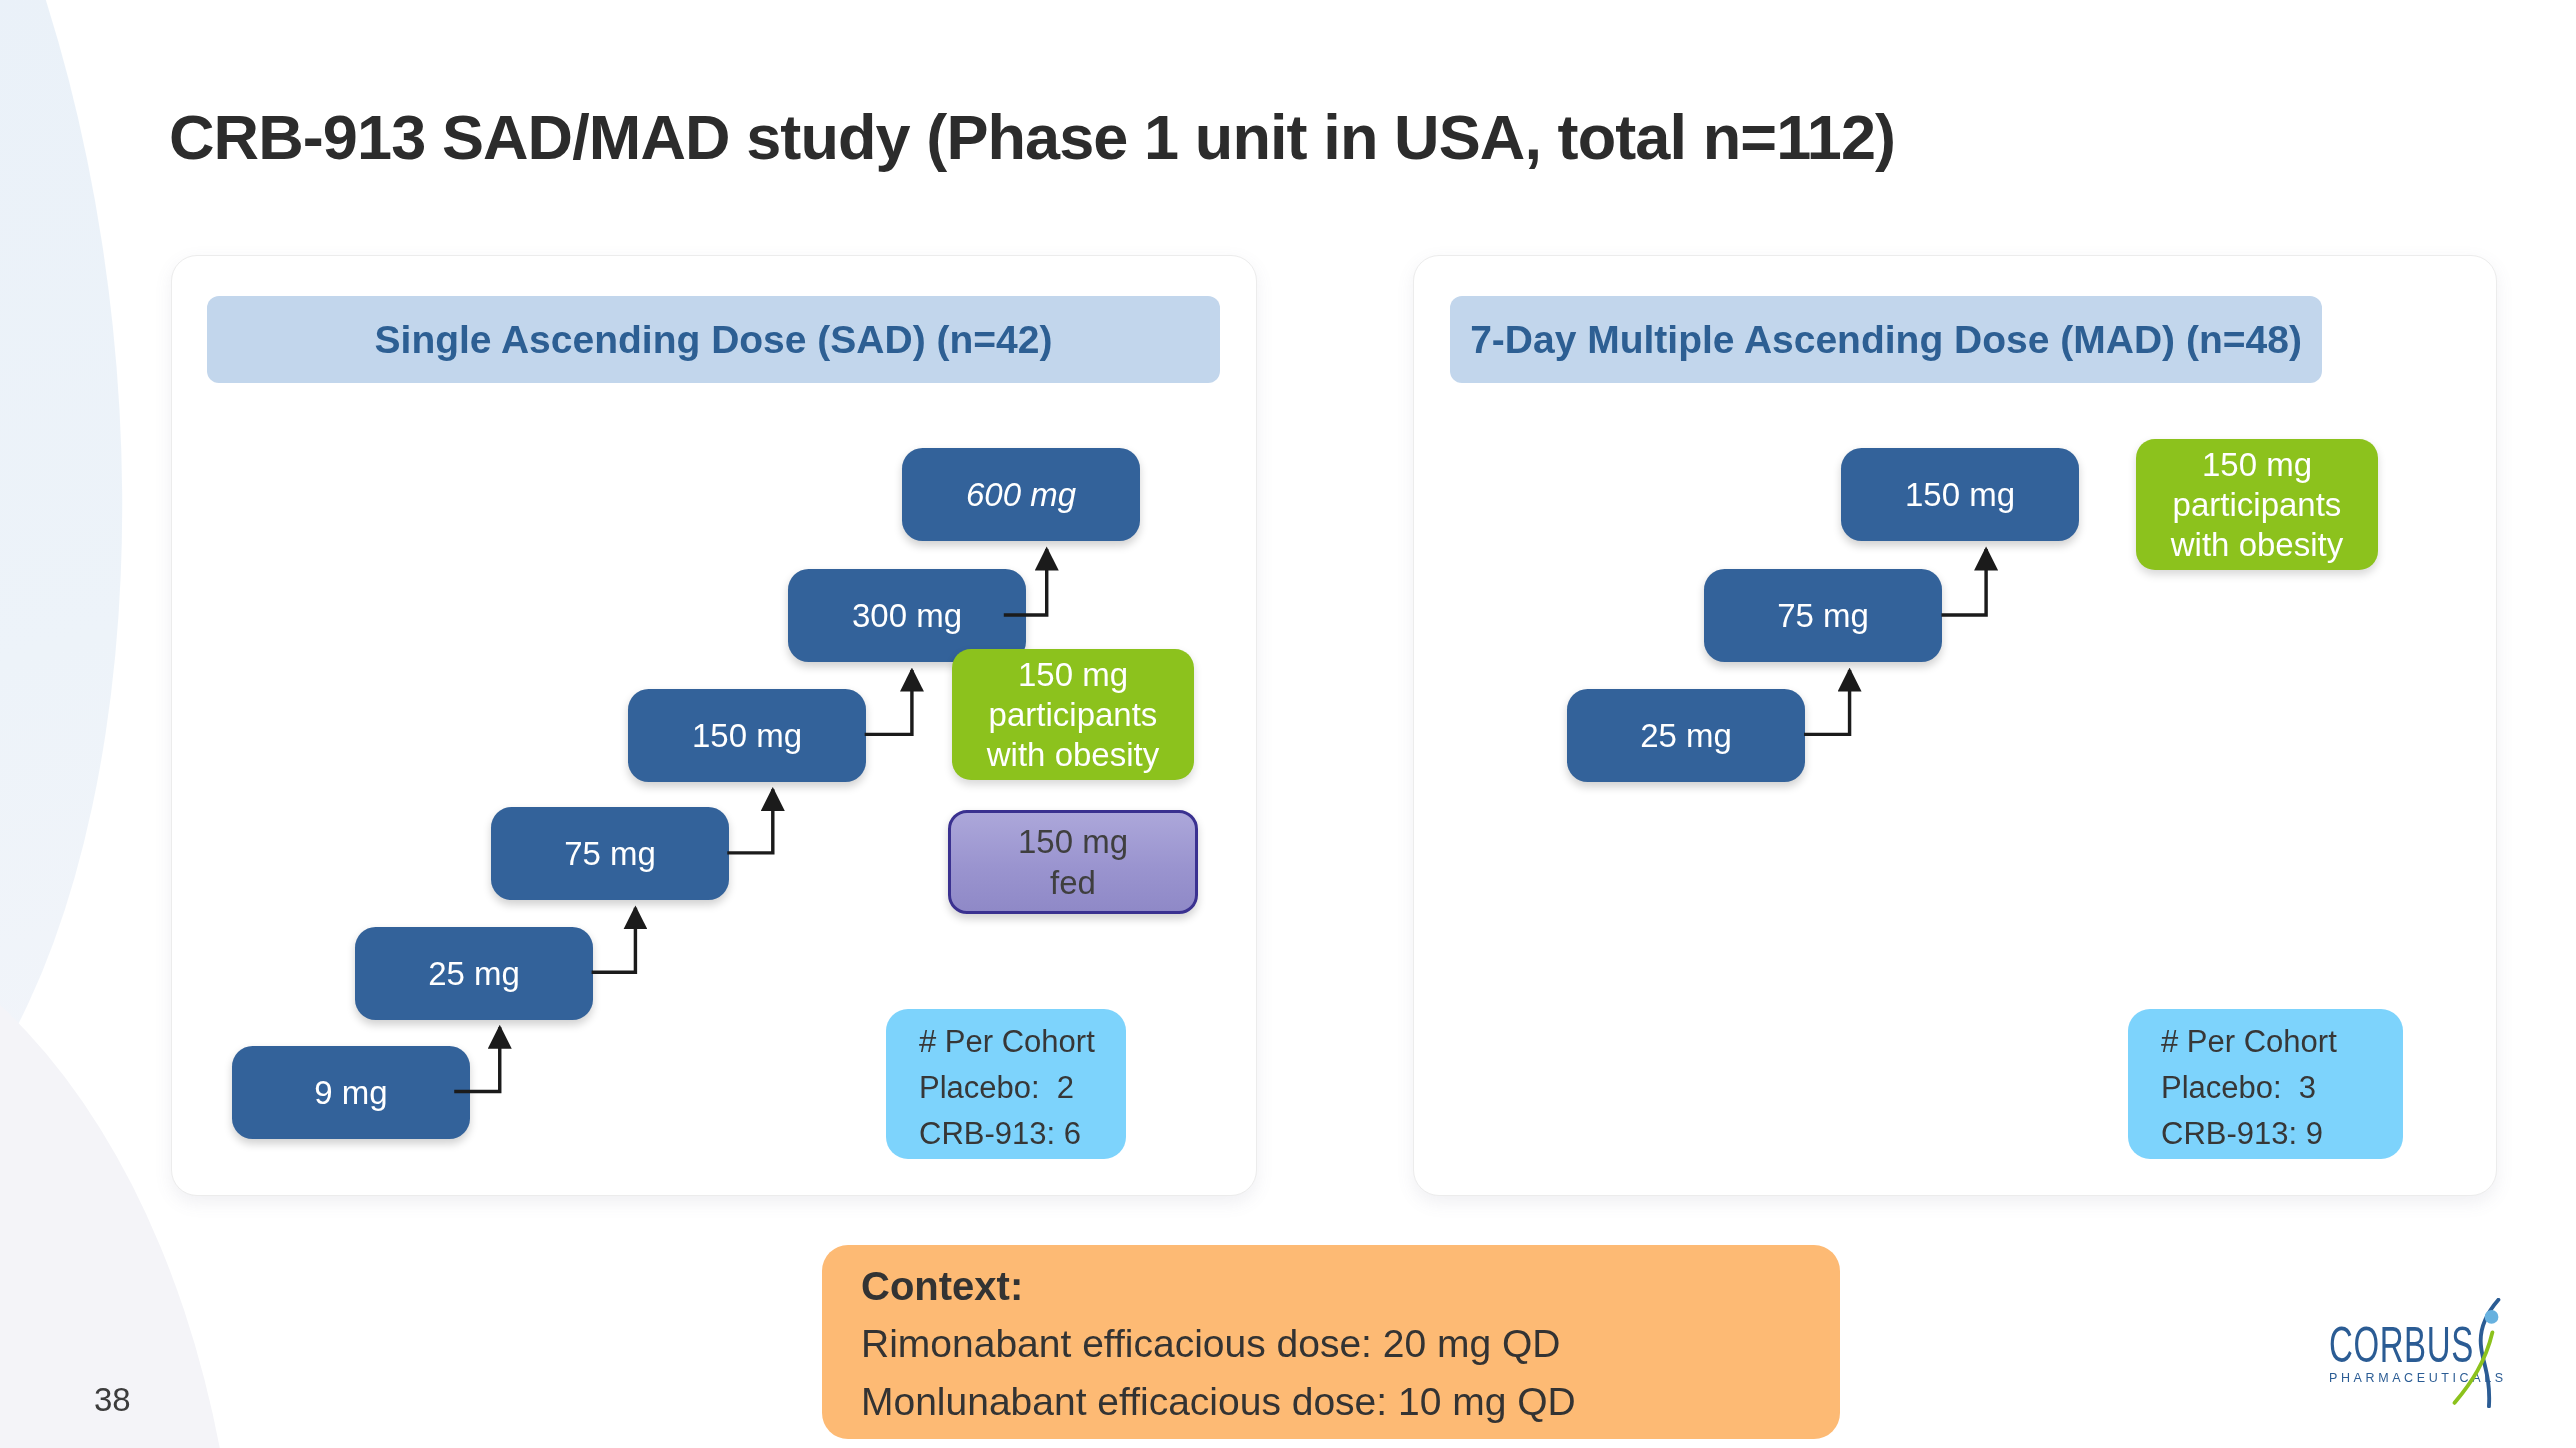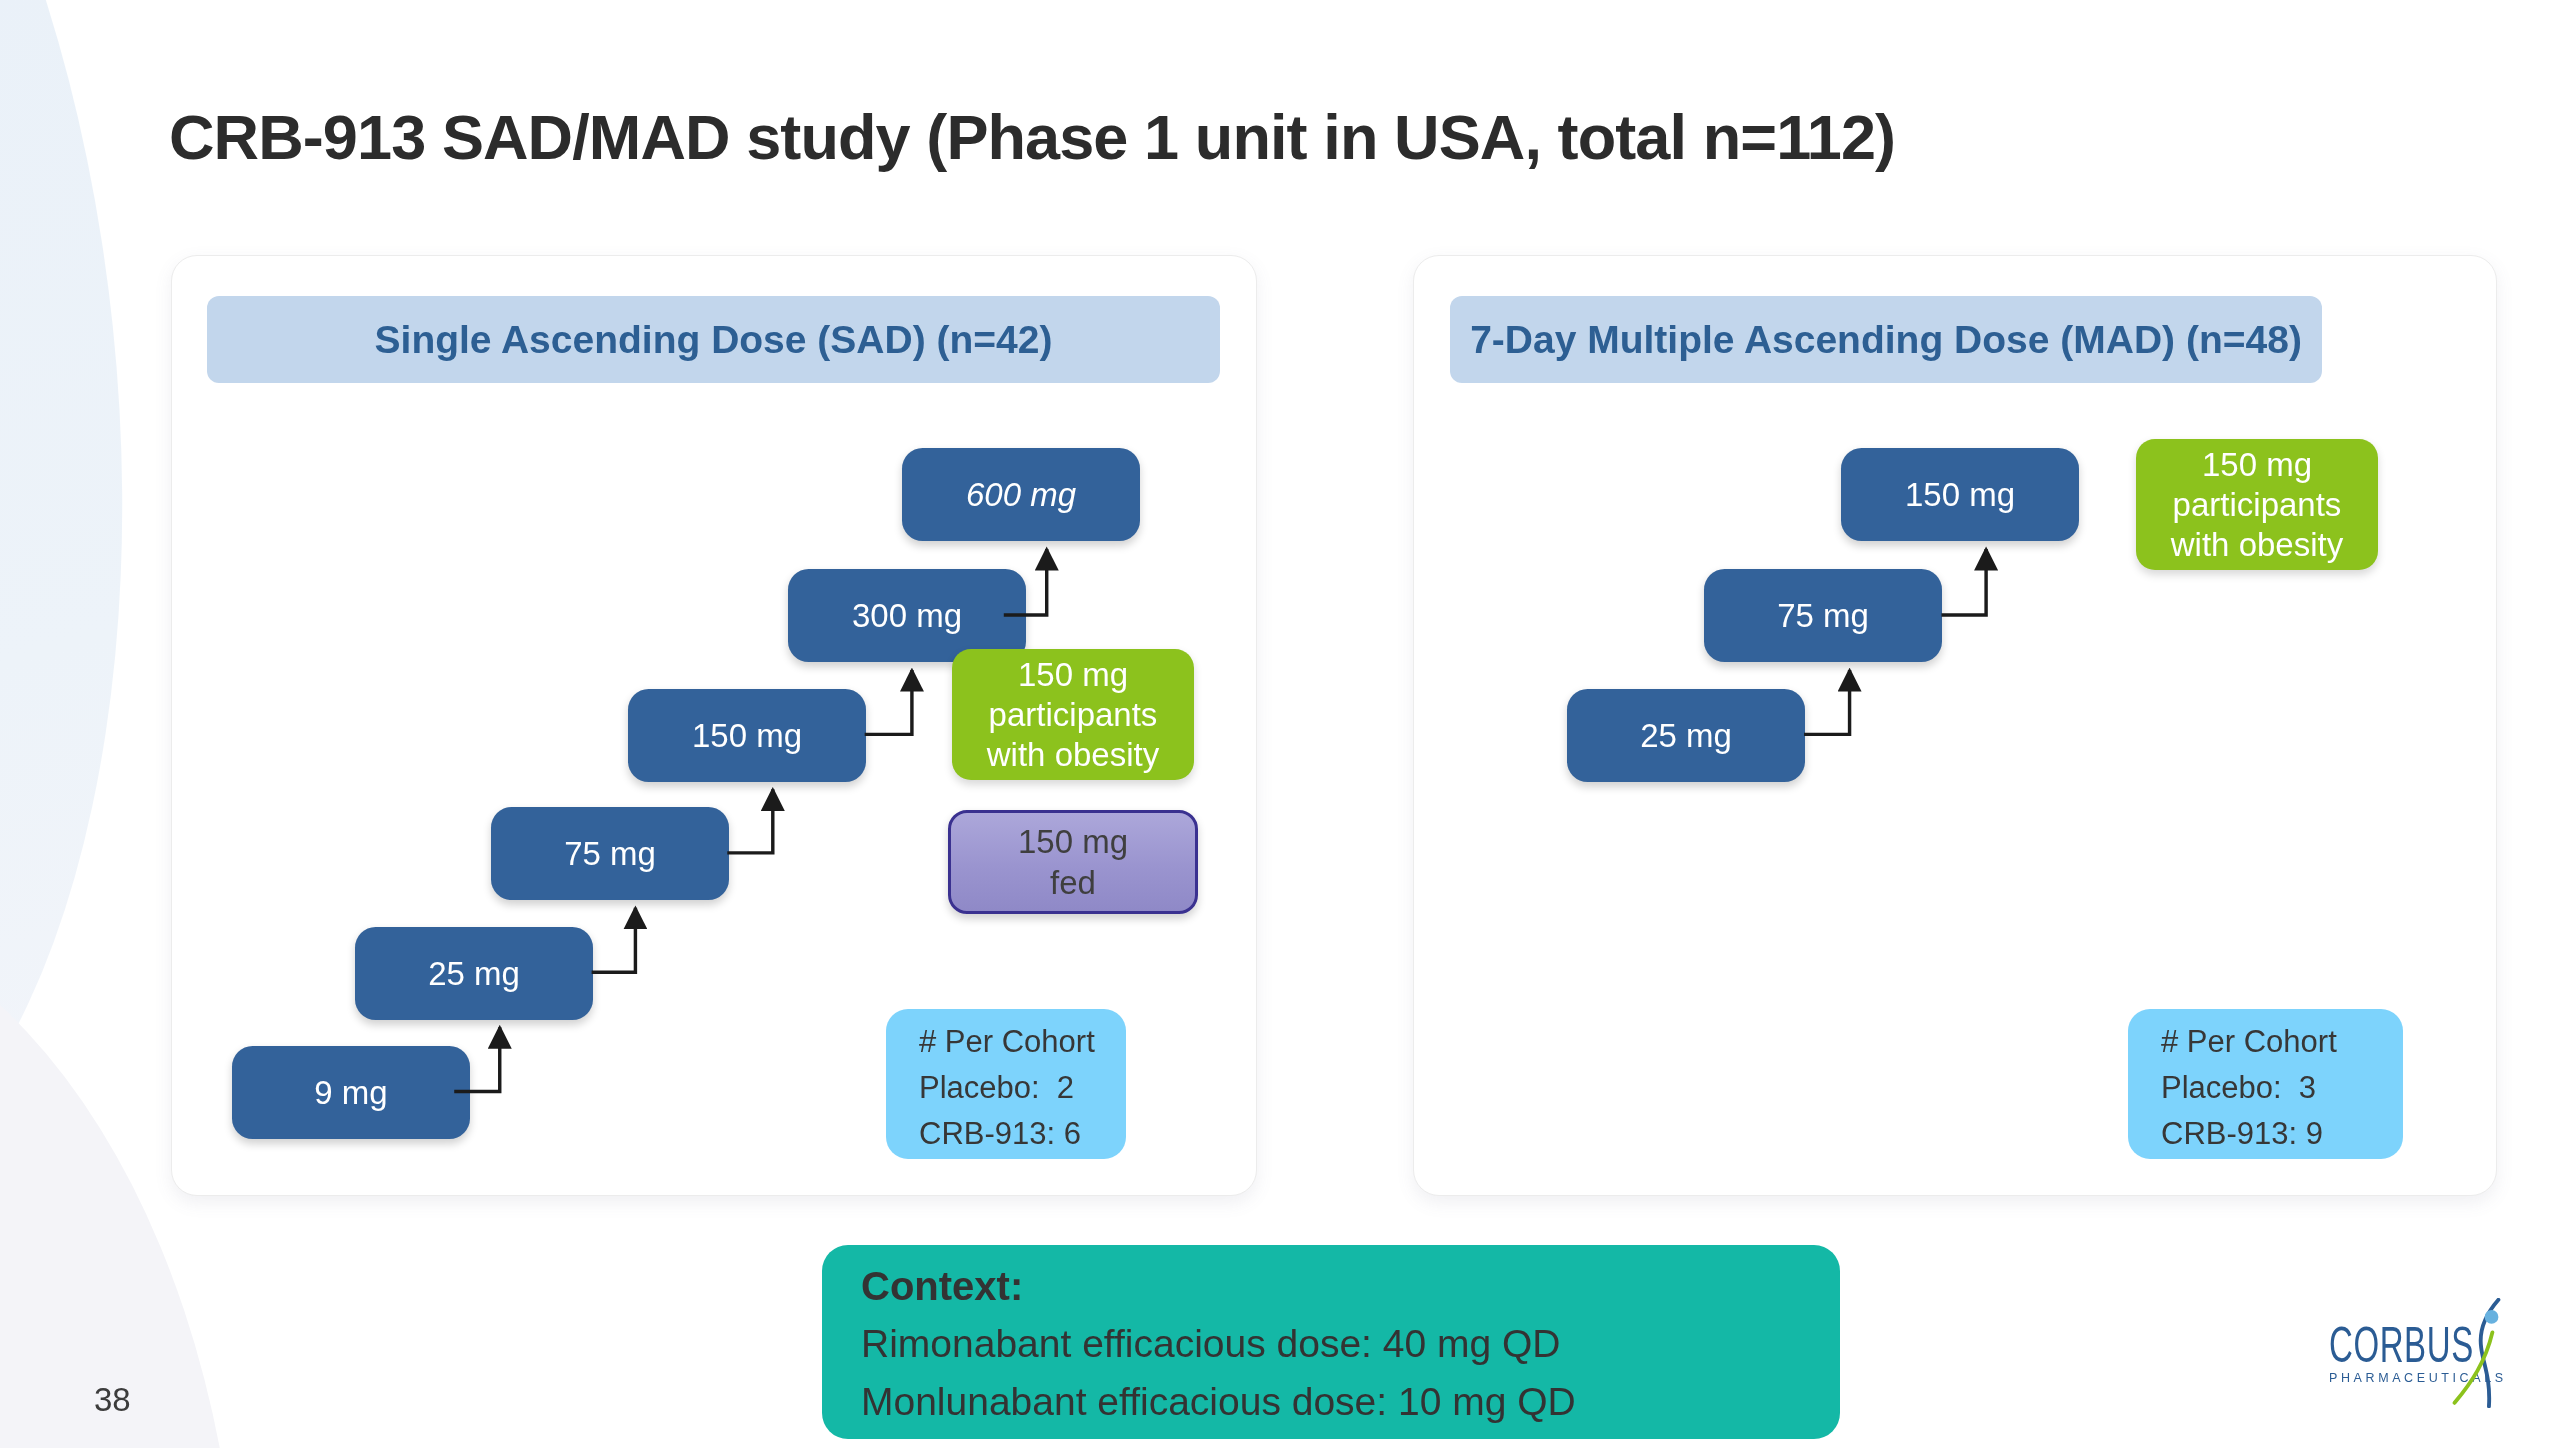--- a/index.html
+++ b/index.html
@@ -87,21 +87,21 @@
     color:#373737;font-size:31px;line-height:46px;white-space:pre;
     padding:10.3px 0 0 33px;box-sizing:border-box;
   }
   .sad-cohort{left:714px;width:240px;}
   .mad-cohort{left:714px;width:275px;}
   
   .arrows{position:absolute;left:0;top:0;z-index:3;pointer-events:none;}
   
   .context-box{
     position:absolute;left:822px;top:1245px;width:1018px;height:194px;z-index:2;
-    background:#14b8a6;border-radius:26px;
+    background:#fdba74;border-radius:26px;
     box-sizing:border-box;padding:12px 0 0 39px;
     color:#333333;
   }
   .context-heading{font-size:40px;font-weight:700;line-height:58px;}
   .context-line{font-size:39px;line-height:58px;}
   
   .page-number{
     position:absolute;left:94px;top:1381px;z-index:2;
     font-size:33px;color:#3c3c3c;
   }
@@ -166,21 +166,21 @@
     <path d="M689 1132 H740 V1057" fill="none" stroke="#1b1b1b" stroke-width="4" marker-end="url(#ah)"></path>
     <path d="M847 993 H900 V919" fill="none" stroke="#1b1b1b" stroke-width="4" marker-end="url(#ah)"></path>
     <path d="M1007 855 H1062 V780" fill="none" stroke="#1b1b1b" stroke-width="4" marker-end="url(#ah)"></path>
     <path d="M1169 716 H1219 V639" fill="none" stroke="#1b1b1b" stroke-width="4" marker-end="url(#ah)"></path>
     <path d="M2101 855 H2154 V780" fill="none" stroke="#1b1b1b" stroke-width="4" marker-end="url(#ah)"></path>
     <path d="M2261 716 H2313 V639" fill="none" stroke="#1b1b1b" stroke-width="4" marker-end="url(#ah)"></path>
   </svg>
 
   <div class="context-box">
     <div class="context-heading">Context:</div>
-    <div class="context-line">Rimonabant efficacious dose: 40 mg QD</div>
+    <div class="context-line">Rimonabant efficacious dose: 20 mg QD</div>
     <div class="context-line">Monlunabant efficacious dose: 10 mg QD</div>
   </div>
 
   <div class="page-number">38</div>
 
   <div class="logo">
     <div class="logo-name">CORBUS</div>
     <div class="logo-sub">PHARMACEUTICALS</div>
   </div>
   <svg class="logo-figure" width="55" height="110" viewBox="0 0 64 128">

